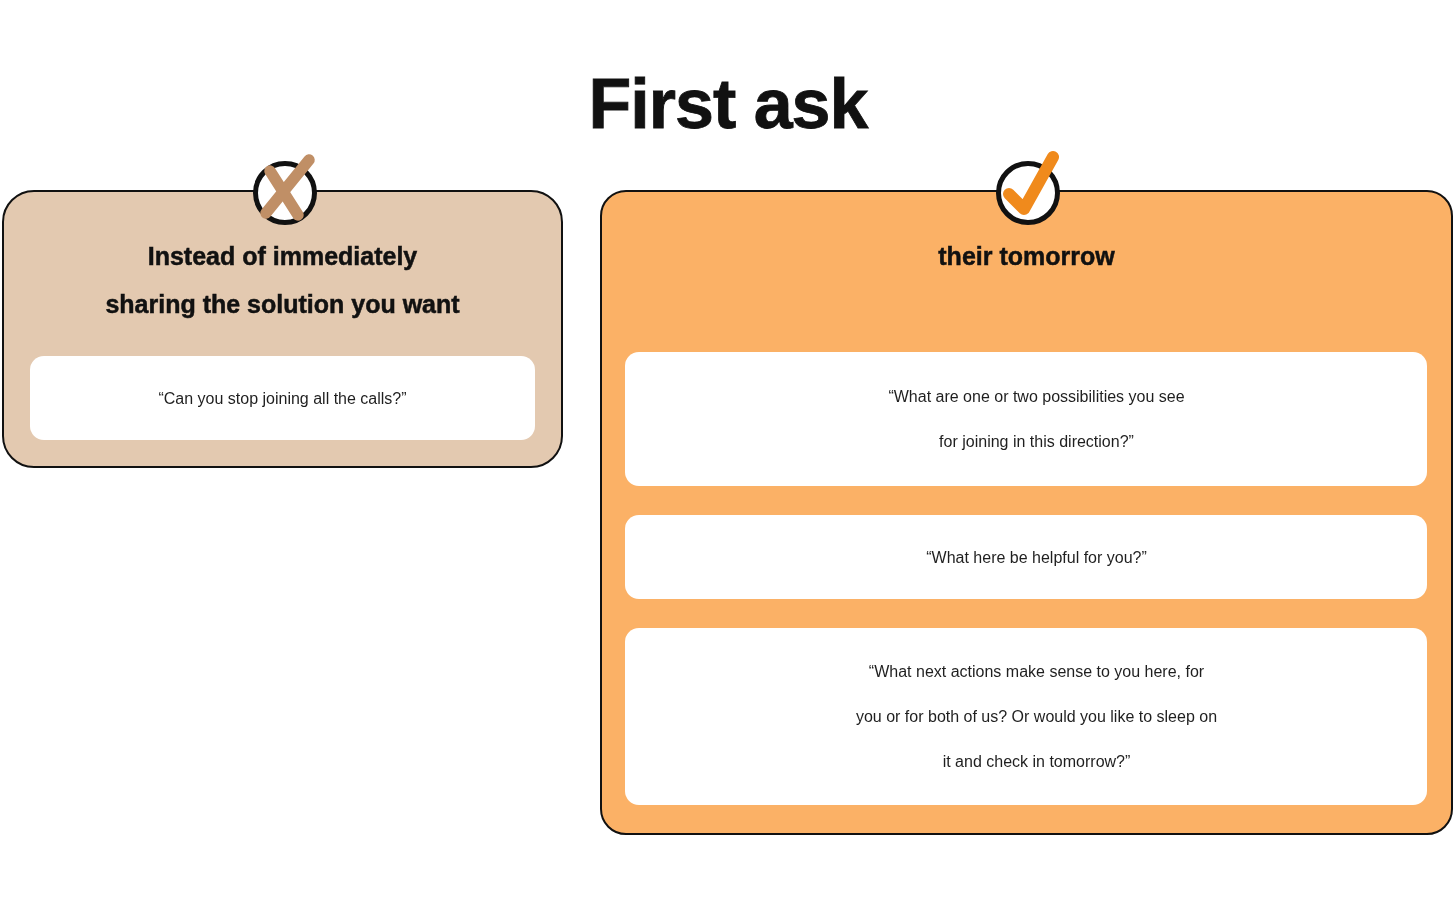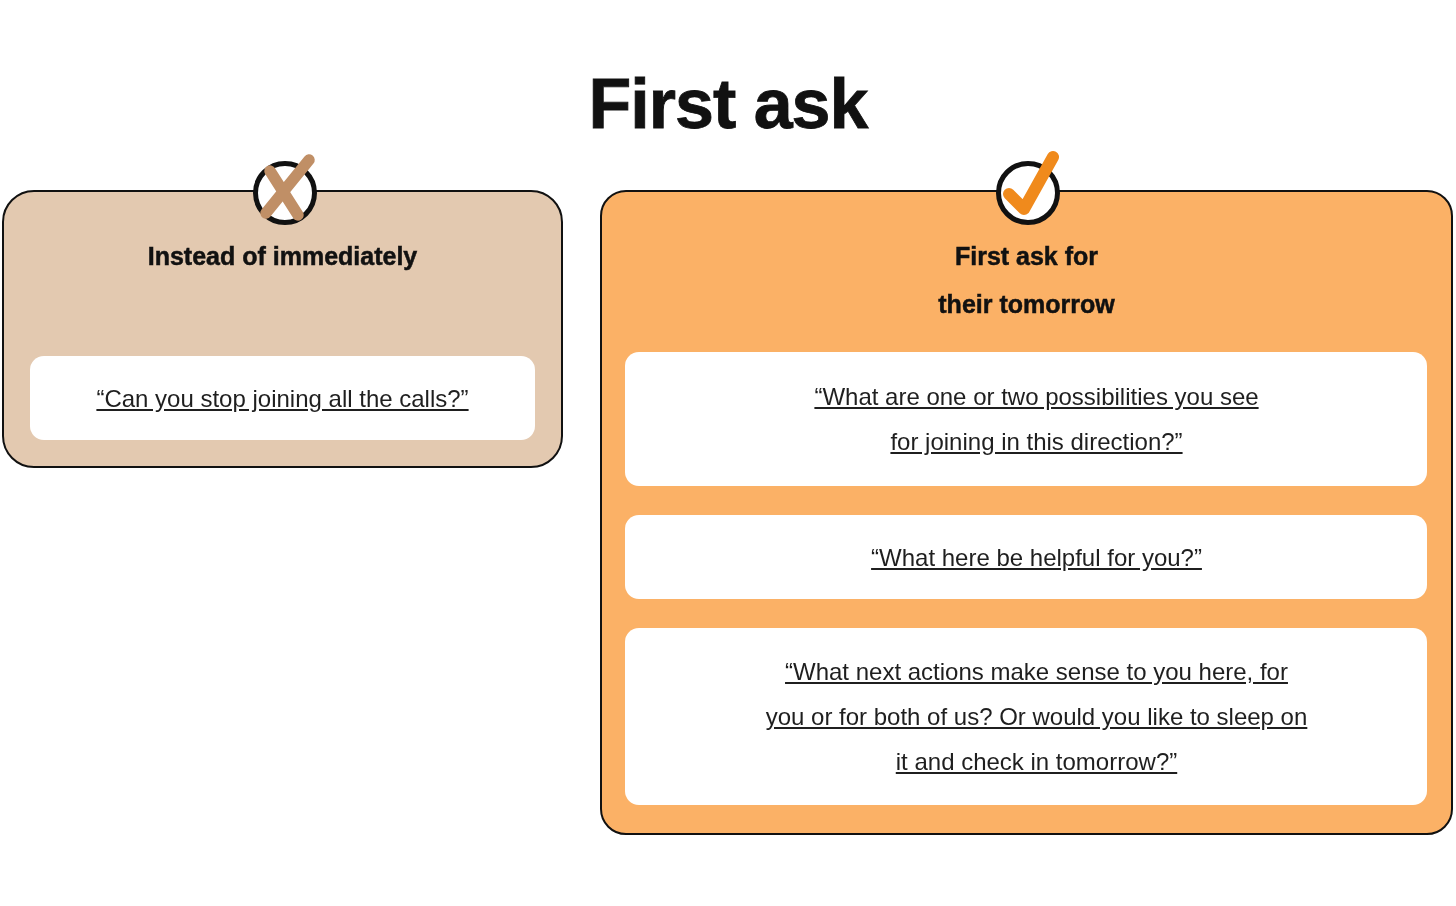--- a/index.html
+++ b/index.html
@@ -66,23 +66,22 @@
 
   .quote-box{
     position:absolute;
     background:var(--box-bg);
     border-radius:14px;
     display:flex;flex-direction:column;align-items:center;justify-content:center;
     text-align:center;
   }
   .quote-box .qline{
     display:block;
-    font-size:24px;line-height:45px;color:var(--quote-text);
+    font-size:16px;line-height:45px;color:var(--quote-text);
     white-space:nowrap;
-    text-decoration:underline;
   }
 
   
   .card.left .quote-box{left:26px;right:26px;top:164px;height:84px;}
 
   
   .card.right .quote-box{left:23px;right:24px;padding-left:21px;}
   .card.right .quote-box.qb-0{top:160px;height:134px;}
   .card.right .quote-box.qb-1{top:323px;height:84px;}
   .card.right .quote-box.qb-2{top:436px;height:177px;}
@@ -105,29 +104,29 @@
   <div class="badge check-badge">
     <svg viewBox="0 0 92 92" aria-hidden="true">
       <circle class="badge-circle" cx="46" cy="52" r="29.5"></circle>
       <path class="check-stroke" d="M27 53 L42 68 L71 16"></path>
     </svg>
   </div>
 
   <section class="card left">
     <h2 class="card-heading">
       <span>Instead of immediately</span>
+      <span>sharing the solution you want</span>
     </h2>
     <div class="quote-box">
       <span class="qline">“Can you stop joining all the calls?”</span>
     </div>
   </section>
 
   <section class="card right">
     <h2 class="card-heading">
-      <span>First ask for</span>
       <span>their tomorrow</span>
     </h2>
 
     <div class="quote-box qb-0">
       <span class="qline">“What are one or two possibilities you see</span>
       <span class="qline">for joining in this direction?”</span>
     </div>
 
     <div class="quote-box qb-1">
       <span class="qline">“What here be helpful for you?”</span>

